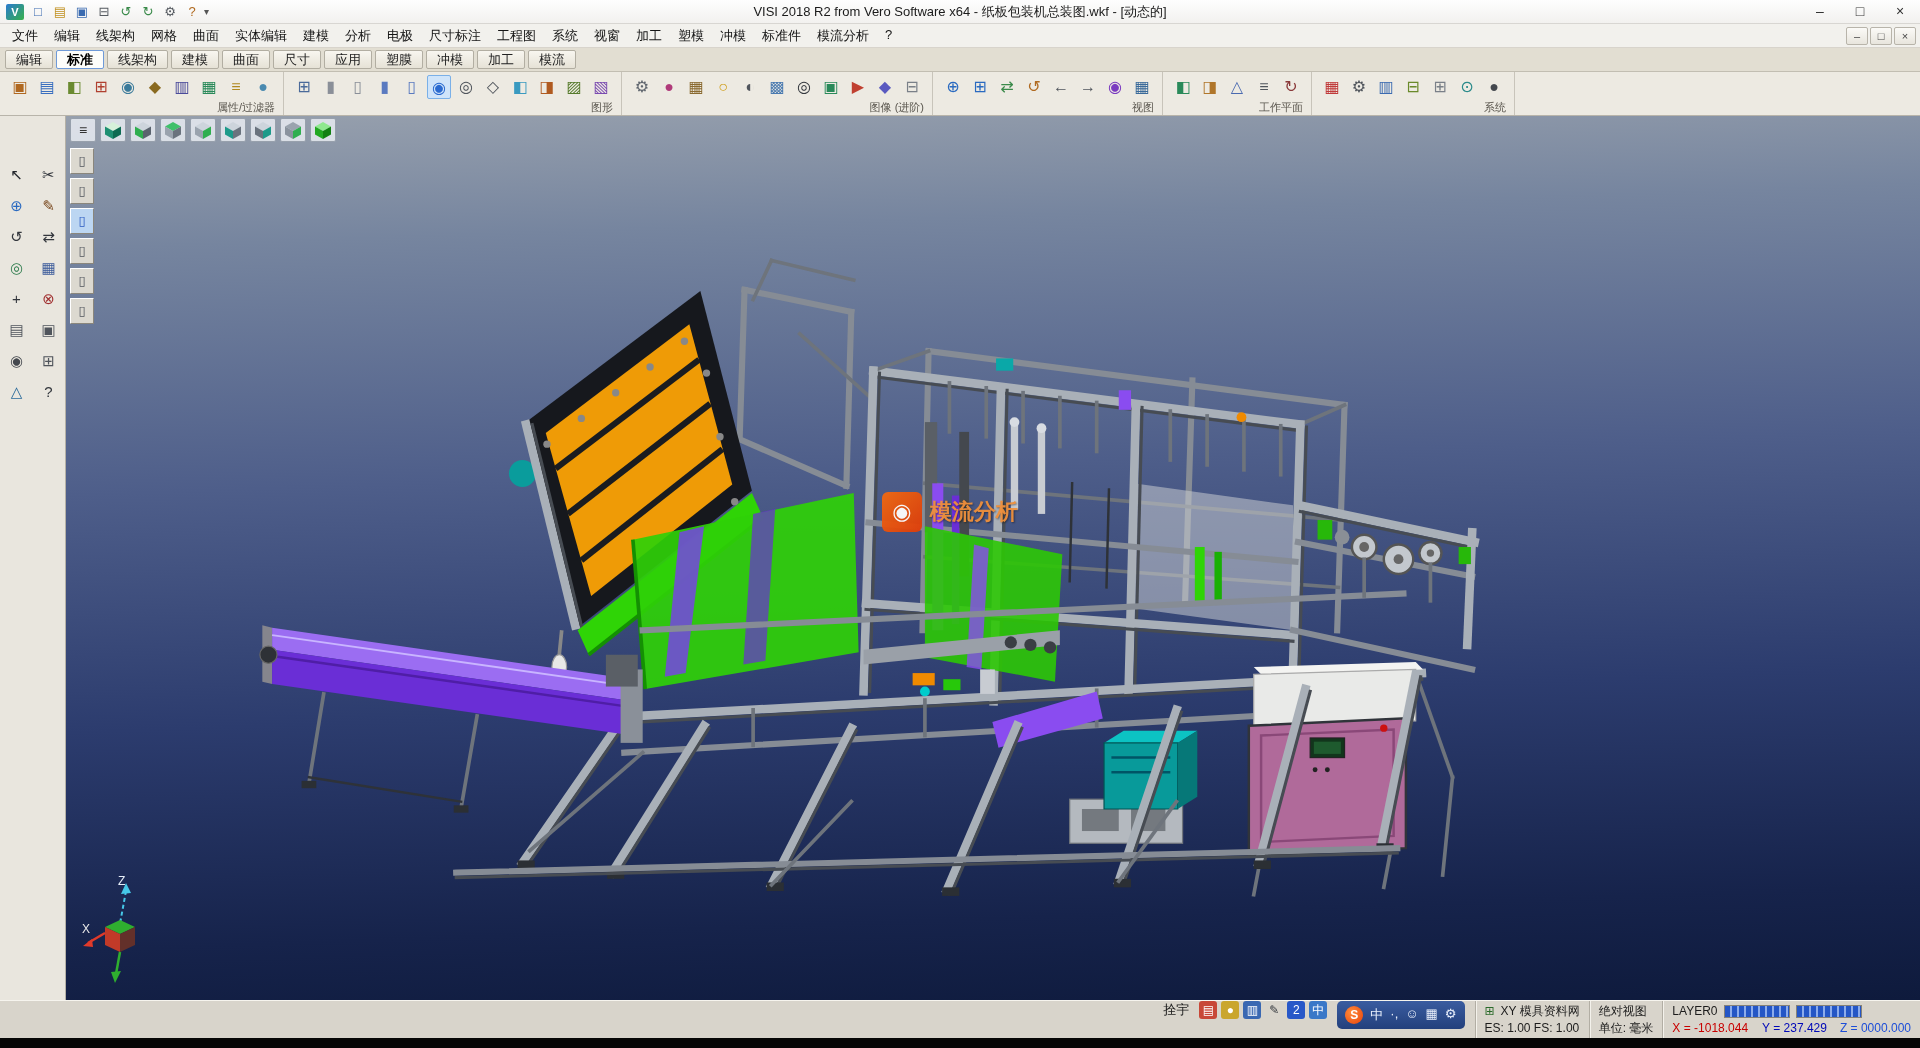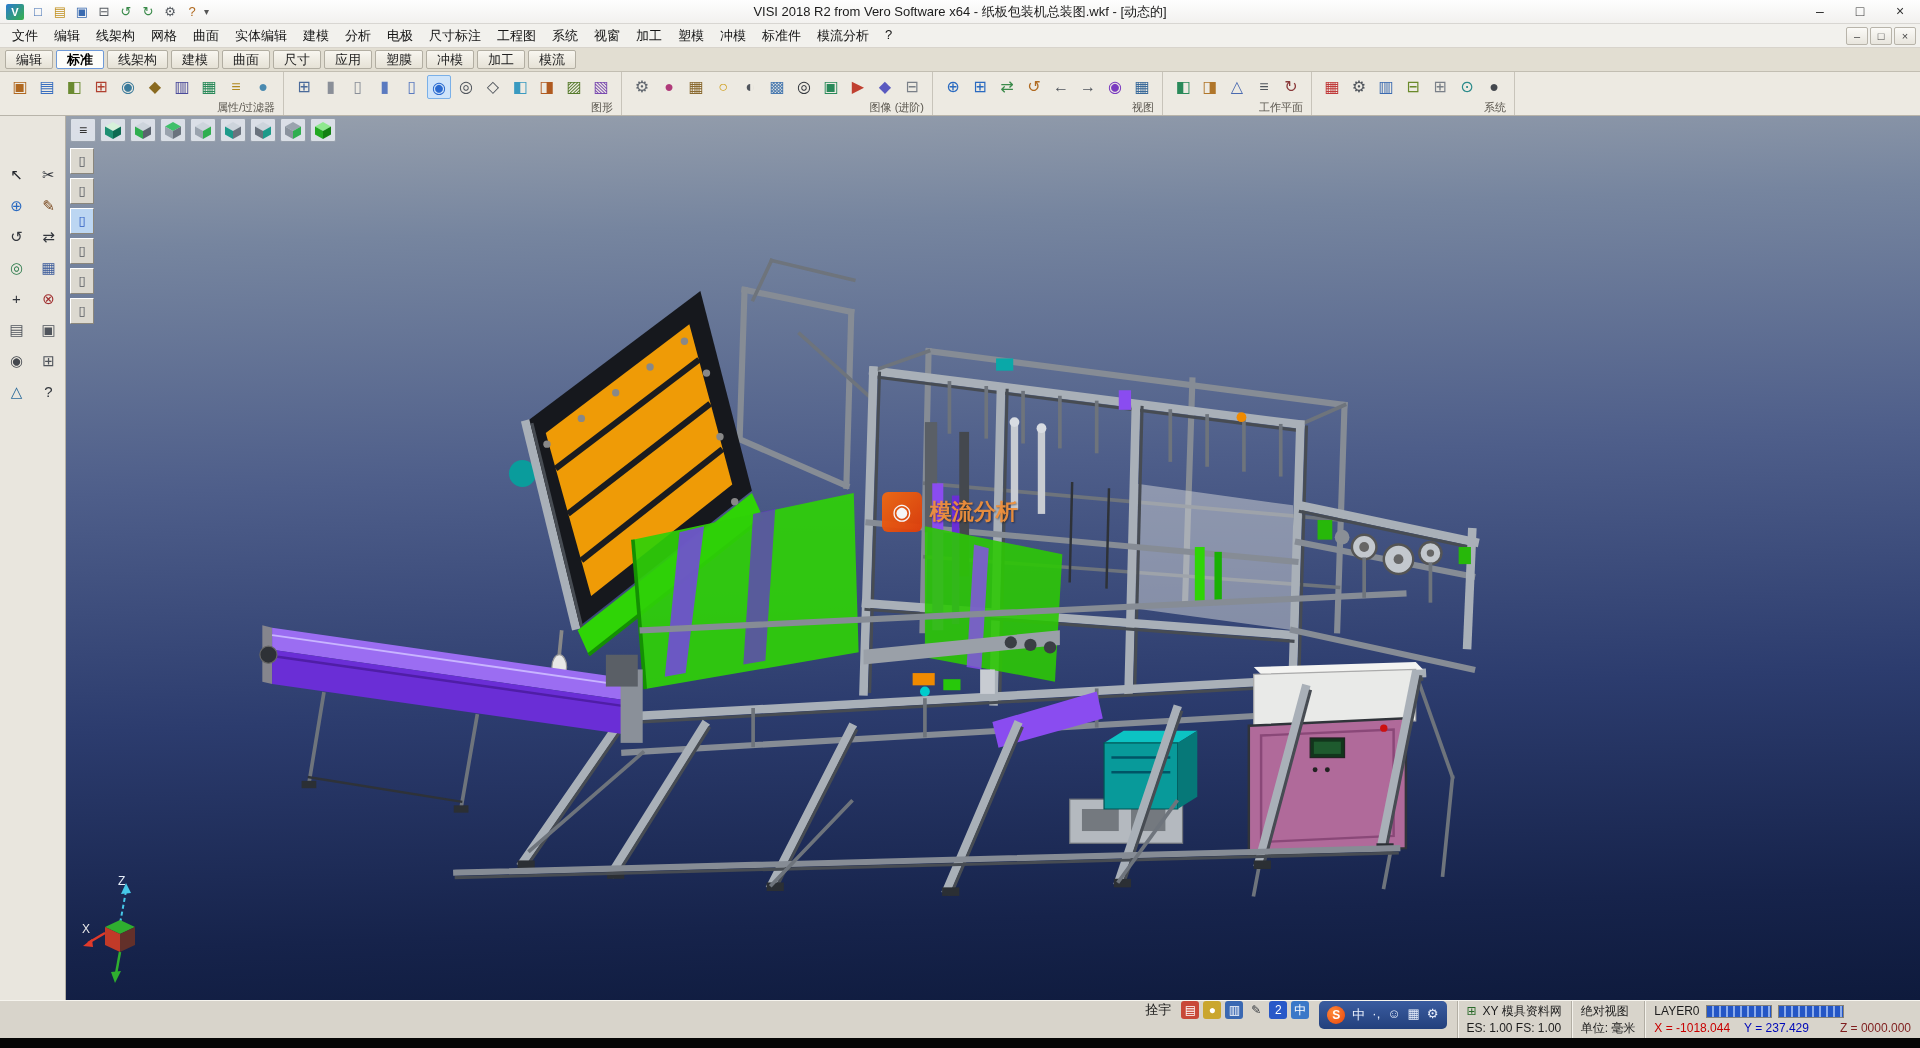--- a/index.html
+++ b/index.html
@@ -62,21 +62,21 @@
   .sb-text{margin:0 10px;font-size:13px;white-space:nowrap}
   .tray{display:flex;gap:4px;align-items:center}
   .tray-ic{width:18px;height:18px;font-size:12px;line-height:18px;text-align:center;border-radius:3px;cursor:default}
   .ime{margin:0 10px;height:28px;background:linear-gradient(#3a5ca0,#23407c);border-radius:5px;display:flex;align-items:center;padding:0 8px;gap:7px}
   .ime-logo{width:18px;height:18px;background:radial-gradient(circle at 35% 35%,#ff8a3a,#e8430a);border-radius:50%;color:#fff;font-weight:bold;font-size:12px;text-align:center;line-height:18px}
   .imeitem{color:#eaf0fc;font-size:13px;cursor:default}
   .scol{display:flex;flex-direction:column;justify-content:center;height:100%;border-left:1px solid #b2aea4;box-shadow:inset 1px 0 0 #f4f2ec;padding:0 9px}
   .srow{height:17px;line-height:17px;white-space:nowrap;display:flex;align-items:center;gap:6px}
   .layer{font-weight:normal}
   .meter{display:inline-block;width:64px;height:11px;border:1px solid #868278;background:repeating-linear-gradient(90deg,#2456c6 0 5px,#8cacec 5px 7px)}
-  .cx{color:#c80000}.cy{color:#0008b8;margin-left:8px}.cz{color:#7f1d1d;margin-left:25px}
+  .cx{color:#c80000}.cy{color:#0008b8;margin-left:8px}.cz{color:#1d4ed8;margin-left:7px}
   .wp-icon{font-size:12px;color:#2a6a2a}
   .taskbar-strip{height:10px;background:#060606}
 
   
   .bL{stroke:#a9b0b8;stroke-width:7;fill:none;stroke-linecap:square}
   .bM{stroke:#868c95;stroke-width:5;fill:none;stroke-linecap:square}
   .bT{stroke:#6e747c;stroke-width:3;fill:none;stroke-linecap:square}
   .bD{stroke:#474c53;stroke-width:2.5;fill:none;stroke-linecap:square}
   .bX{stroke:#2e3238;stroke-width:2;fill:none;stroke-linecap:square}
 </style>

